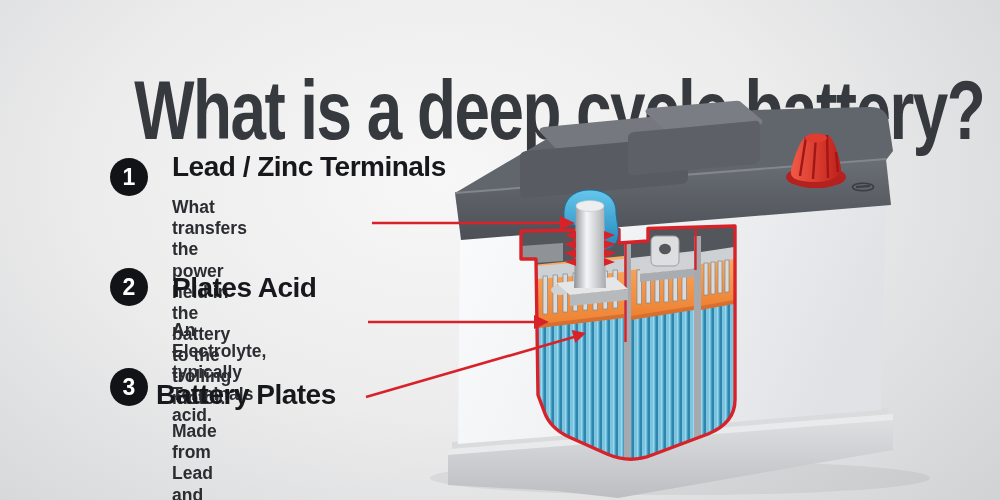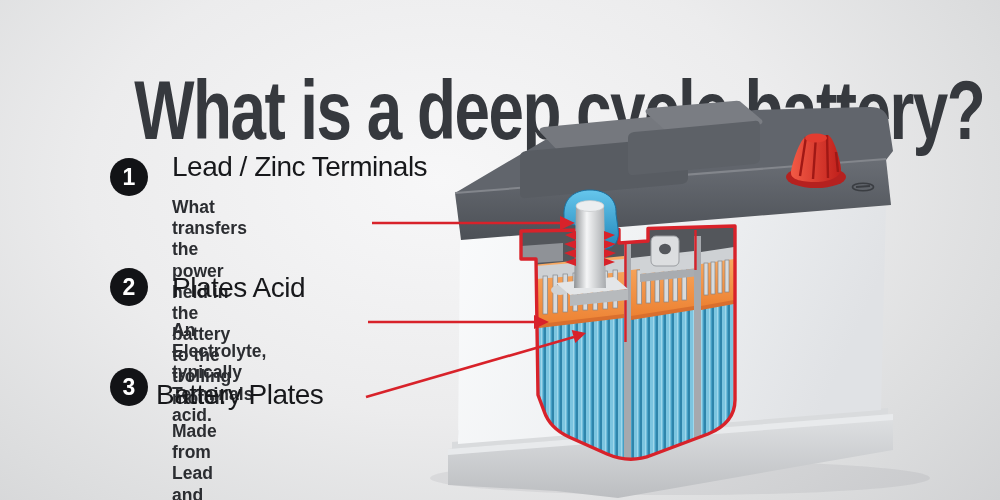--- a/index.html
+++ b/index.html
@@ -13,21 +13,21 @@
     font-size:84px;font-weight:bold;color:#36393e;letter-spacing:-2px;white-space:nowrap;
   }
   .title .squeeze{display:inline-block;transform:scaleX(0.76);transform-origin:50% 50%;}
   .item{position:absolute;}
   .badge{
     position:absolute;width:38px;height:38px;border-radius:50%;background:#121316;
     display:flex;align-items:center;justify-content:center;
     color:#ffffff;font-weight:bold;font-size:23px;
   }
   .item-heading{
-    position:absolute;font-size:28px;font-weight:normal;color:#17181b;letter-spacing:-0.5px;white-space:nowrap;text-align:right;
+    position:absolute;font-size:28px;font-weight:bold;color:#17181b;letter-spacing:-0.5px;white-space:nowrap;text-align:right;
   }
   .item-desc{
     position:absolute;font-size:17.5px;font-weight:bold;color:#2b2d31;line-height:1.21;
     white-space:pre-line;letter-spacing:0;margin-top:12px;
   }
   svg{position:absolute;left:0;top:0;}
 </style>
 </head>
 <body>
 

